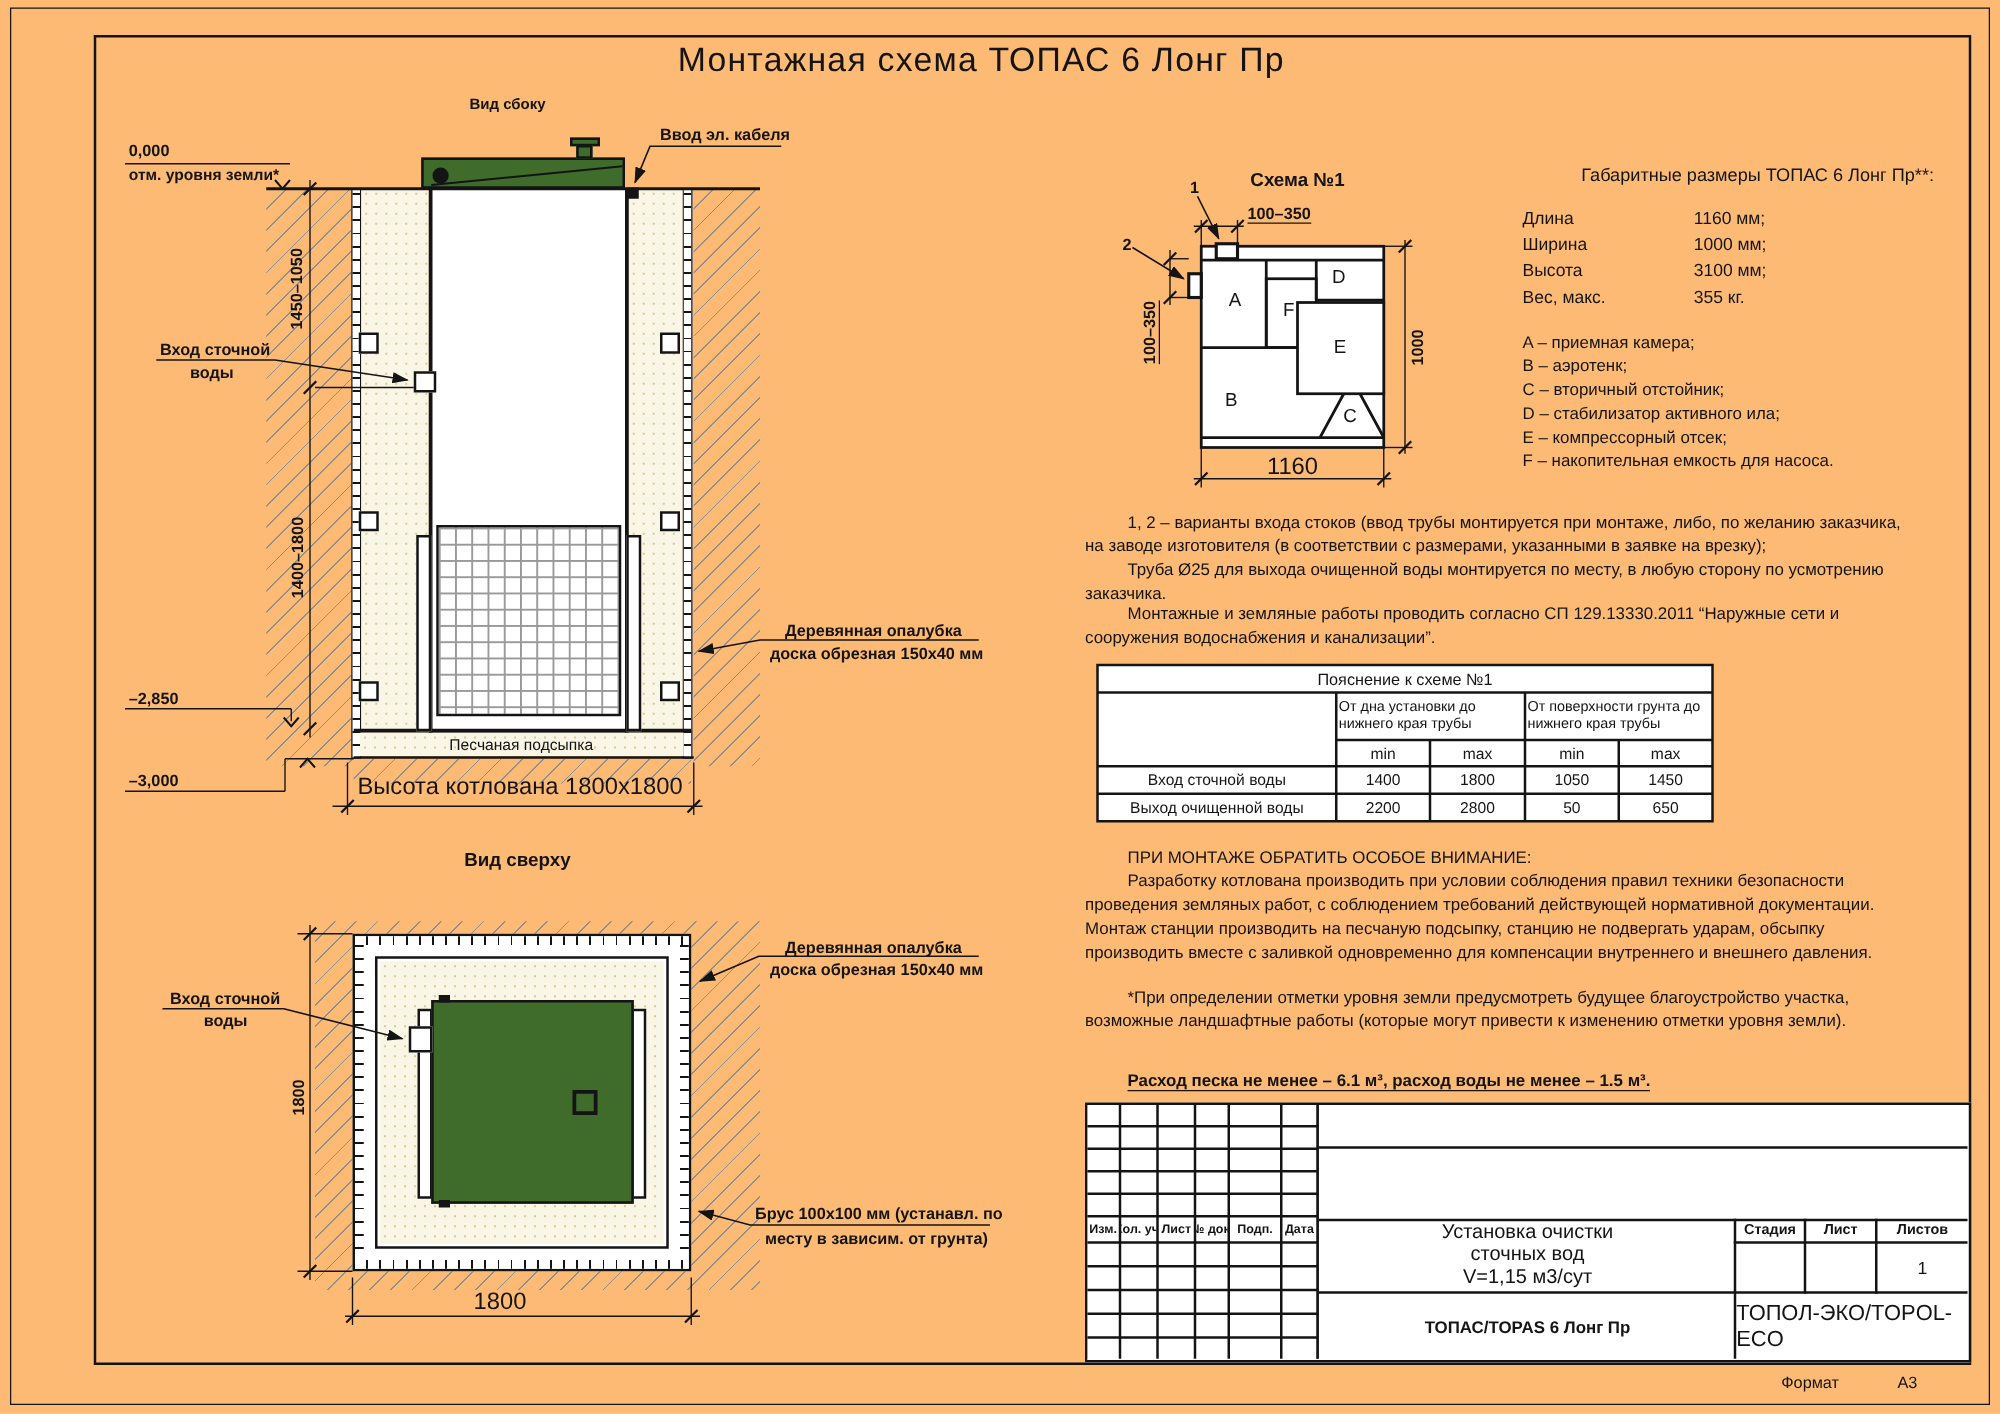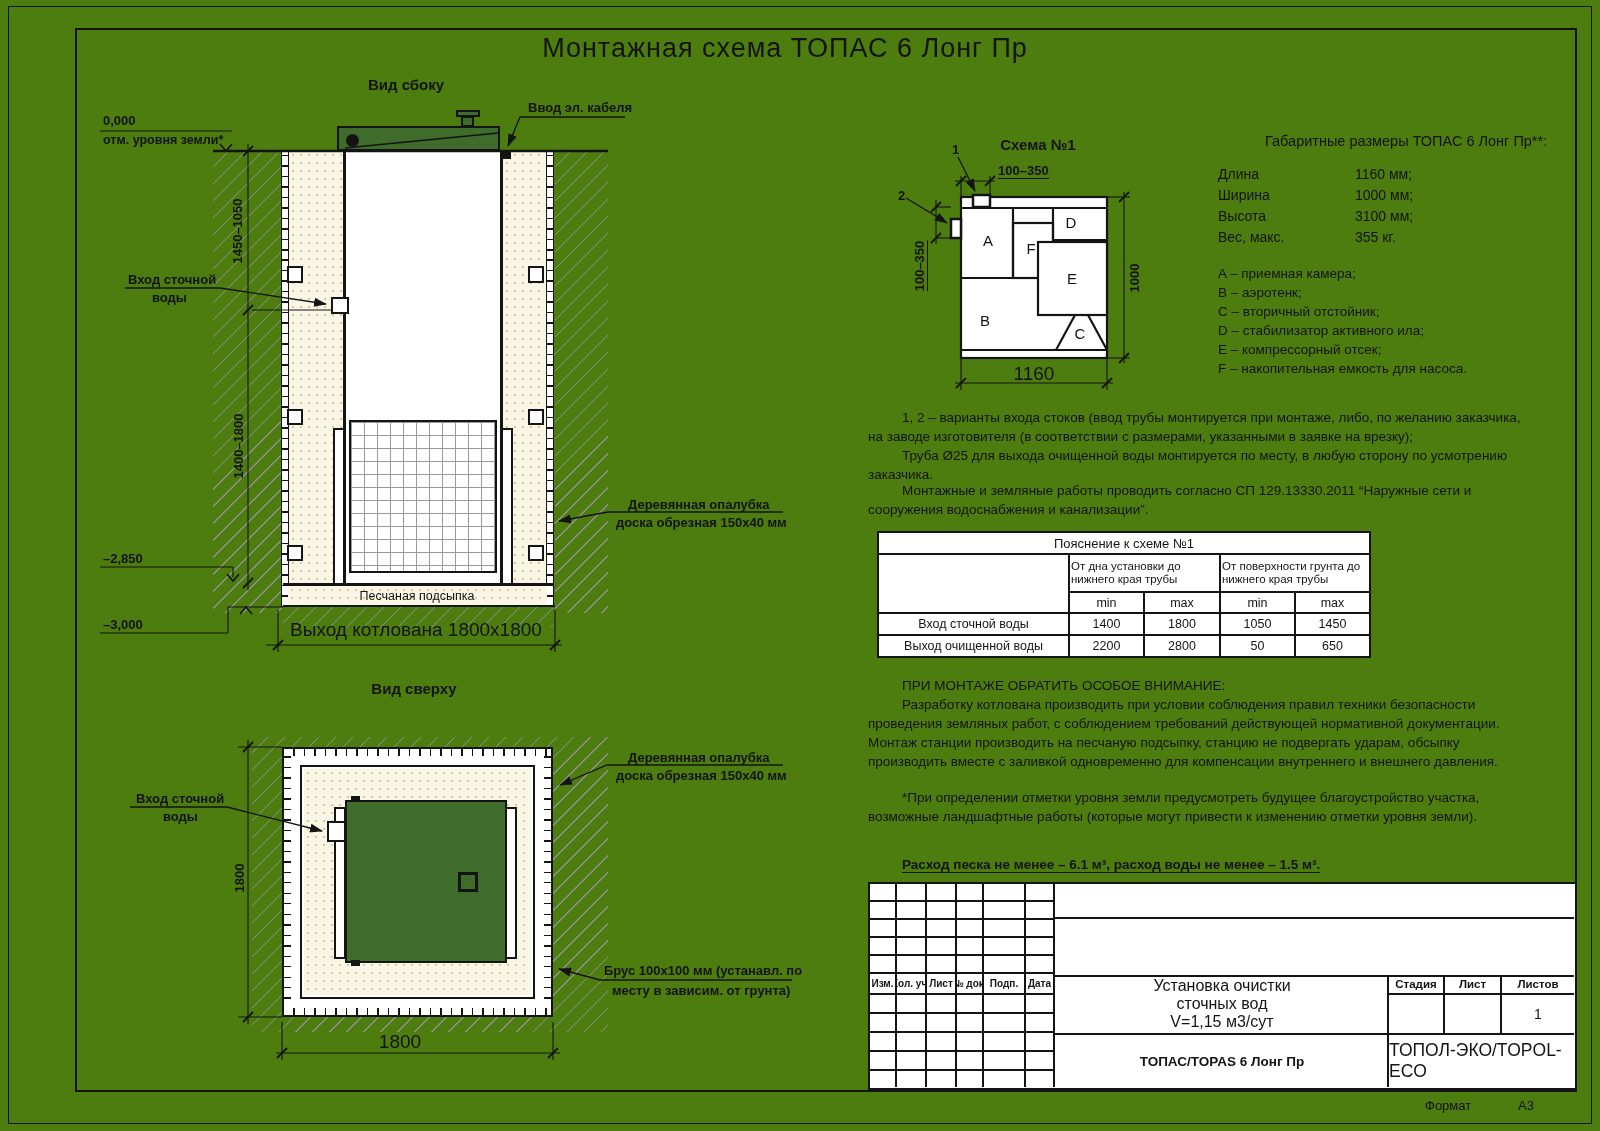--- a/index.html
+++ b/index.html
@@ -1,16 +1,16 @@
 <!DOCTYPE html>
 <html><head>
 <meta charset="utf-8">
 <style>
   html,body{margin:0;padding:0;background:#e8e8e8;}
-  .page{position:relative;width:1600px;height:1131px;background:#4d7c0f;overflow:hidden;
+  .page{position:relative;width:1600px;height:1131px;background:#fdba74;overflow:hidden;
         font-family:"Liberation Sans",sans-serif;color:#141414;}
   .abs{position:absolute;box-sizing:border-box;}
   .frame-outer{left:8px;top:6px;width:1584px;height:1118px;border:1.5px solid #141414;}
   .frame-inner{left:75px;top:28px;width:1502px;height:1064px;border:2.5px solid #141414;}
   .hatch{background-image:repeating-linear-gradient(135deg,rgba(0,0,0,0) 0 11px,#8f8f8f 11px 12px);}
   .sand{background-color:#faf6e6;background-image:radial-gradient(#d6c99c 1px,rgba(0,0,0,0) 1px);background-size:8px 8px;}
   .mesh{background-color:#fff;background-image:linear-gradient(#9a9a9a 1.5px,transparent 1.5px),linear-gradient(90deg,#9a9a9a 1.5px,transparent 1.5px);background-size:13px 13px;border:2px solid #141414;}
   .green{background:#3f6b2b;border:2px solid #141414;}
   .white-box{background:#fff;border:2.5px solid #141414;}
   .ladder{background:#fff;background-image:repeating-linear-gradient(0deg,rgba(0,0,0,0) 0 9px,#141414 9px 10.5px);border:1.5px solid #141414;}
@@ -196,32 +196,32 @@
         <path d="M1102 388 L1112 378"></path>
     </g>
     <g stroke="#141414" stroke-width="1.3" fill="none">
       <path d="M958 157 L975 191" marker-end="url(#arw)"></path>
       <path d="M906 198 L947 223" marker-end="url(#arw)"></path>
     </g>
   </svg>
 
   <div class="lbl ctr" style="left:785px;top:33px;font-size:27px;font-weight:normal;letter-spacing:1px;">Монтажная схема ТОПАС 6 Лонг Пр</div>
 
-  <div class="lbl ctr" style="left:406px;top:76px;font-size:15px;">Вид сбоку</div>
+  <div class="lbl ctr" style="left:406px;top:76px;font-size:12px;">Вид сбоку</div>
   <div class="lbl" style="left:528px;top:100px;">Ввод эл. кабеля</div>
   <div class="lbl" style="left:103px;top:113px;">0,000</div>
   <div class="lbl" style="left:103px;top:133px;font-size:12.5px;">отм. уровня земли*</div>
   <div class="vtext" style="left:237px;top:231px;">1450–1050</div>
   <div class="vtext" style="left:238px;top:446px;">1400–1800</div>
   <div class="lbl" style="left:128px;top:272px;">Вход сточной</div>
   <div class="lbl" style="left:152px;top:290px;">воды</div>
   <div class="lbl" style="left:103px;top:551px;">–2,850</div>
   <div class="lbl" style="left:103px;top:617px;">–3,000</div>
   <div class="dimtext" style="left:417px;top:596px;font-size:12.5px;font-weight:normal;">Песчаная подсыпка</div>
-  <div class="dimtext" style="left:416px;top:630px;">Выход котлована 1800х1800</div>
+  <div class="dimtext" style="left:416px;top:630px;">Высота котлована 1800х1800</div>
   <div class="lbl" style="left:628px;top:497px;">Деревянная опалубка</div>
   <div class="lbl" style="left:616px;top:515px;">доска обрезная 150х40 мм</div>
 
   <div class="lbl ctr" style="left:414px;top:680px;font-size:15px;">Вид сверху</div>
   <div class="lbl" style="left:136px;top:791px;">Вход сточной</div>
   <div class="lbl" style="left:163px;top:809px;">воды</div>
   <div class="vtext" style="left:239px;top:878px;">1800</div>
   <div class="dimtext" style="left:400px;top:1042px;">1800</div>
   <div class="lbl" style="left:628px;top:750px;">Деревянная опалубка</div>
   <div class="lbl" style="left:616px;top:768px;">доска обрезная 150х40 мм</div>

